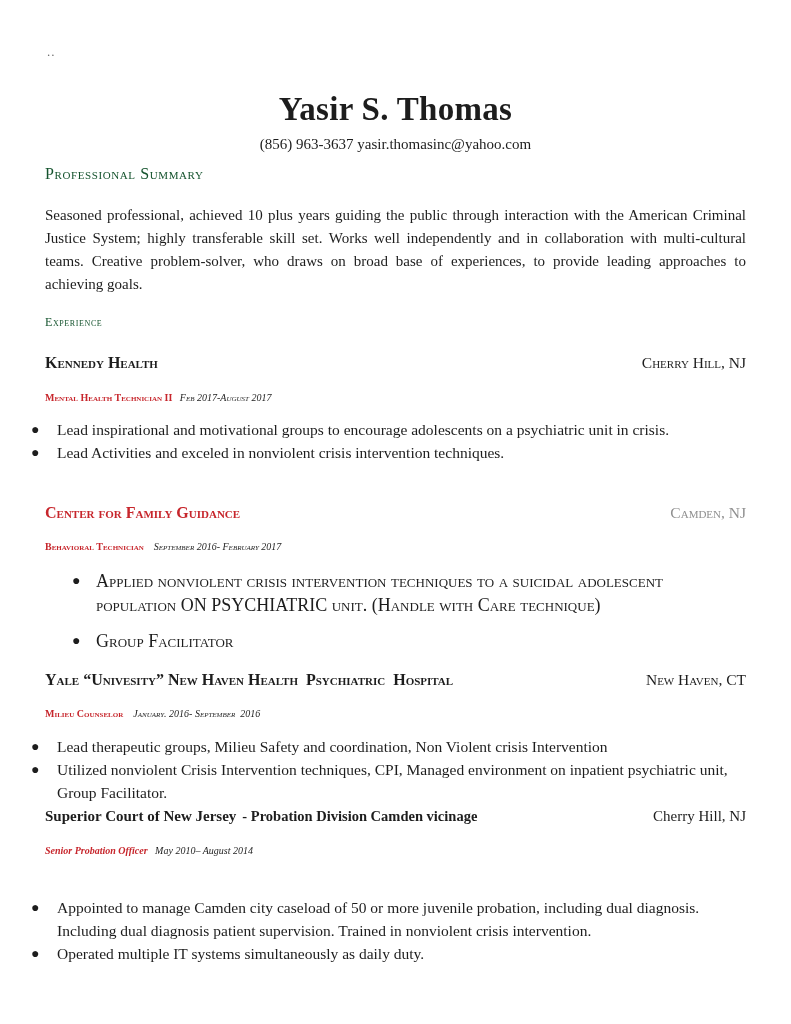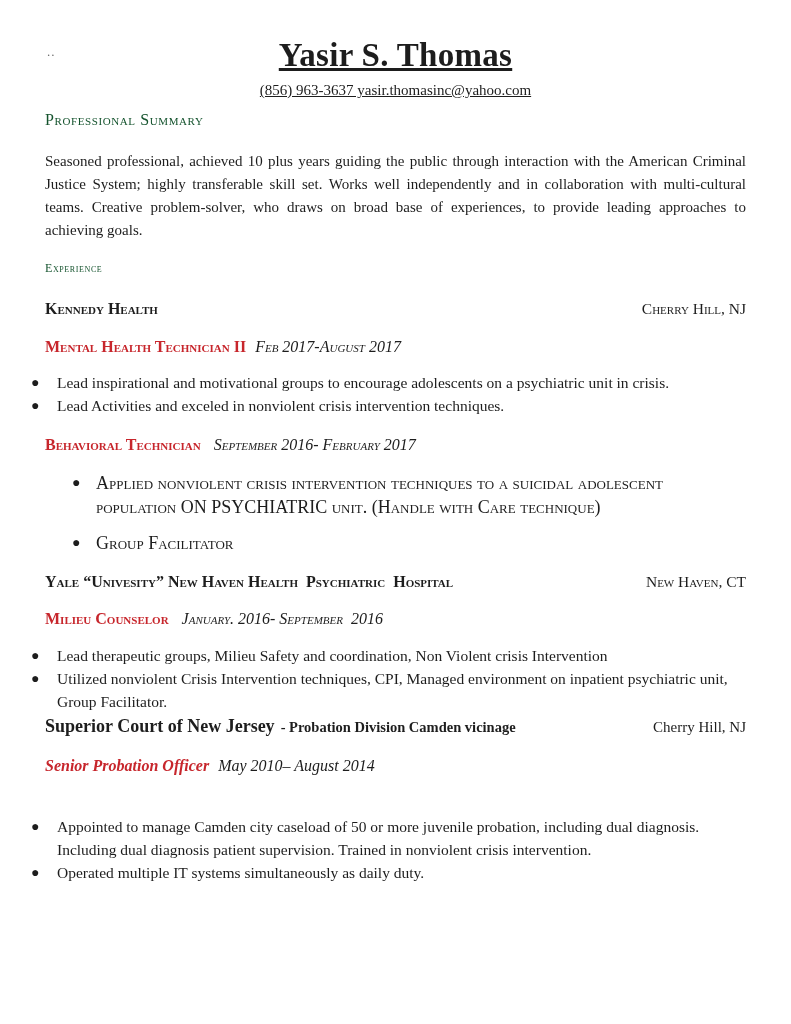--- a/index.html
+++ b/index.html
@@ -17,21 +17,21 @@
 
   .corner-mark {
     position: absolute;
     left: 47px;
     top: 44px;
     font-size: 13px;
     color: #6e6e6e;
     letter-spacing: 1px;
   }
 
-  .header { padding-top: 36px; text-align: center; text-decoration: underline; }
+  .header { padding-top: 90px; text-align: center; }
   .resume-name {
     font-size: 33px;
     font-weight: bold;
     line-height: 38px;
     letter-spacing: 0.3px;
   }
   .contact-line {
     margin-top: 7px;
     font-size: 15px;
     line-height: 18px;
@@ -65,21 +65,21 @@
     white-space: pre-wrap;
   }
   .company.red { color: #c7262c; }
   .location {
     font-variant: small-caps;
     font-size: 15.5px;
     white-space: pre-wrap;
   }
   .location.gray { color: #8f8f8f; }
 
-  .title-line { font-size: 16px; }
+  .title-line { font-size: 10px; }
   .job-title {
     font-variant: small-caps;
     font-weight: bold;
     color: #c7262c;
     white-space: pre-wrap;
   }
   .job-dates {
     font-variant: small-caps;
     font-style: italic;
     color: #1d1d1d;
@@ -105,21 +105,21 @@
 
   
   .job3 .job-line { margin-top: 18px; }
   .job3 .title-line { margin-top: 19px; }
   .job3 .blist { margin-top: 16px; }
 
   
   .job4 .job-line { margin-top: 3px; }
   .job4 .company-plain {
     font-weight: bold;
-    font-size: 18px;
+    font-size: 15px;
     font-variant: normal;
   }
   .job4 .company-suffix {
     font-weight: bold;
     font-size: 14.5px;
     margin-left: 6px;
   }
   .job4 .location-plain { font-variant: normal; font-size: 15px; }
   .job4 .title-line { margin-top: 20px; }
   .job4 .job-title {
@@ -181,20 +181,24 @@
           <span class="btext">Lead inspirational and motivational groups to encourage adolescents on a psychiatric unit in crisis.</span>
         </li>
         <li class="bitem lvl1">
           <span class="bmark">●</span>
           <span class="btext">Lead Activities and exceled in nonviolent crisis intervention techniques.</span>
         </li>
       </ul>
     </div>
 
     <div class="job job2">
+      <div class="job-line">
+        <span class="company red">Center for Family Guidance</span>
+        <span class="location gray">Camden, NJ</span>
+      </div>
       <div class="title-line">
         <span class="job-title">Behavioral Technician</span>
         <span class="job-dates"> September 2016- February 2017</span>
       </div>
       <ul class="blist">
         <li class="bitem lvl2">
           <span class="bmark">●</span>
           <span class="btext">Applied nonviolent crisis intervention techniques to a suicidal adolescent population ON PSYCHIATRIC unit. (Handle with Care technique)</span>
         </li>
         <li class="bitem lvl2">

